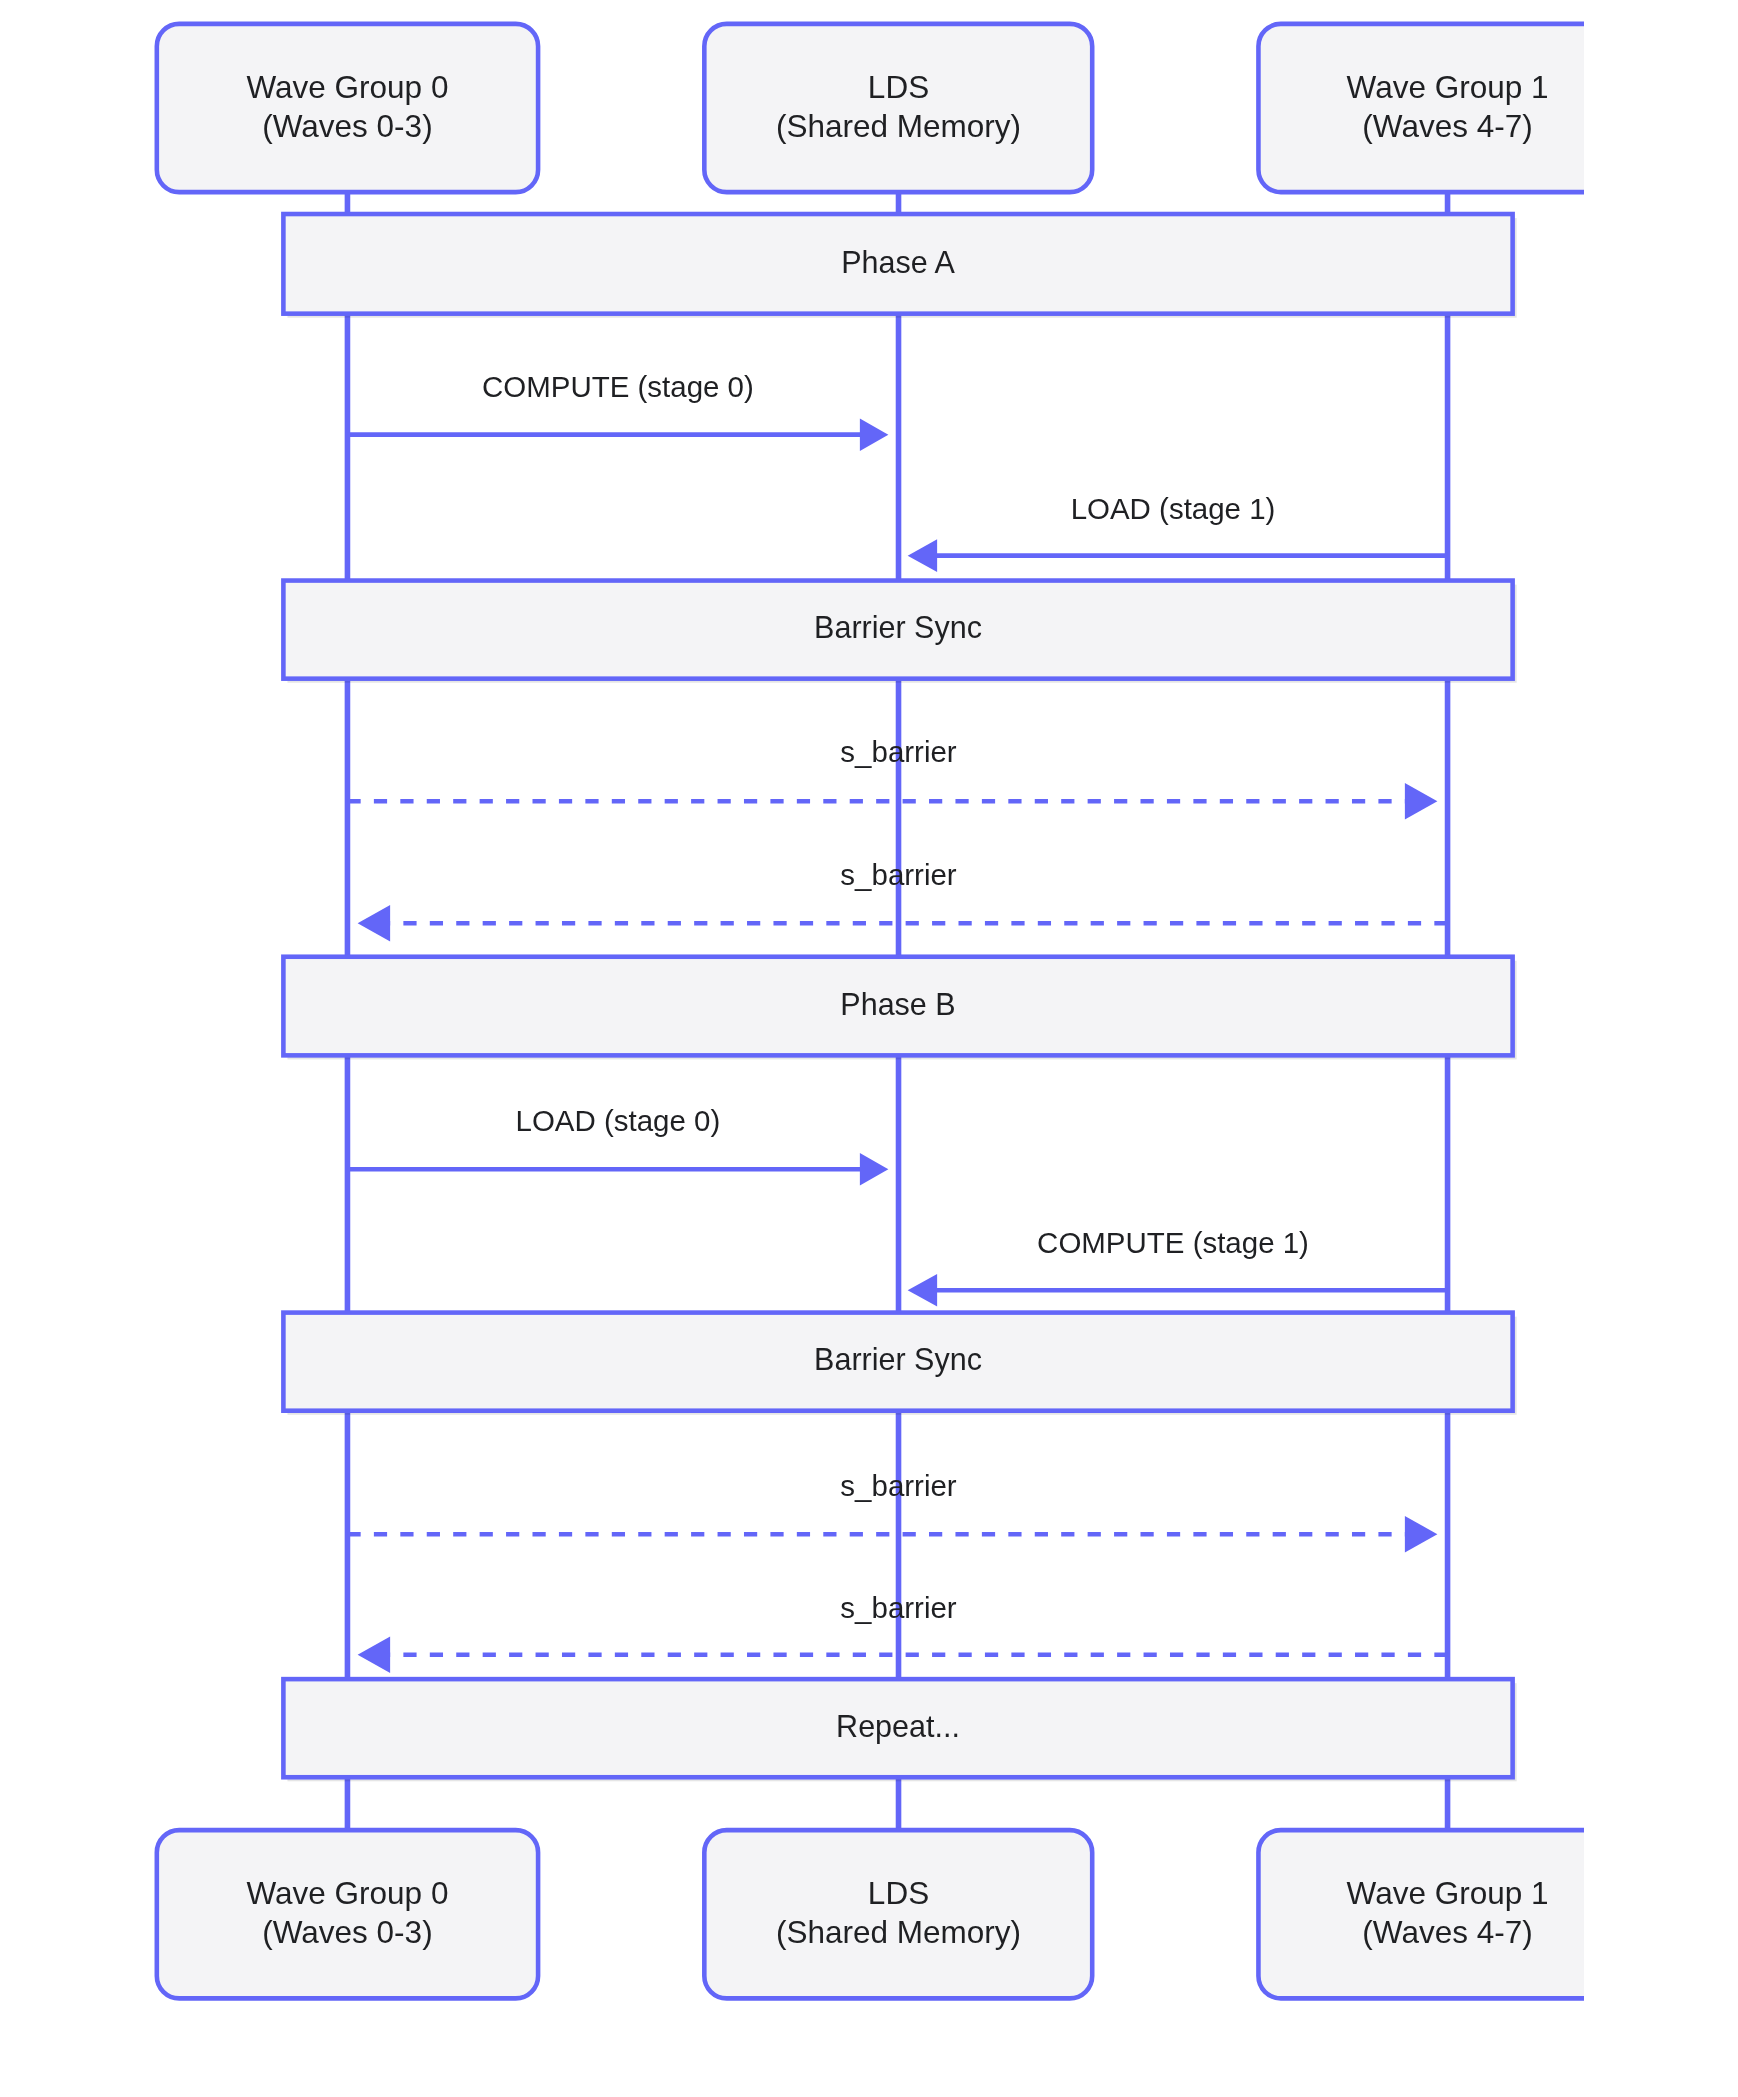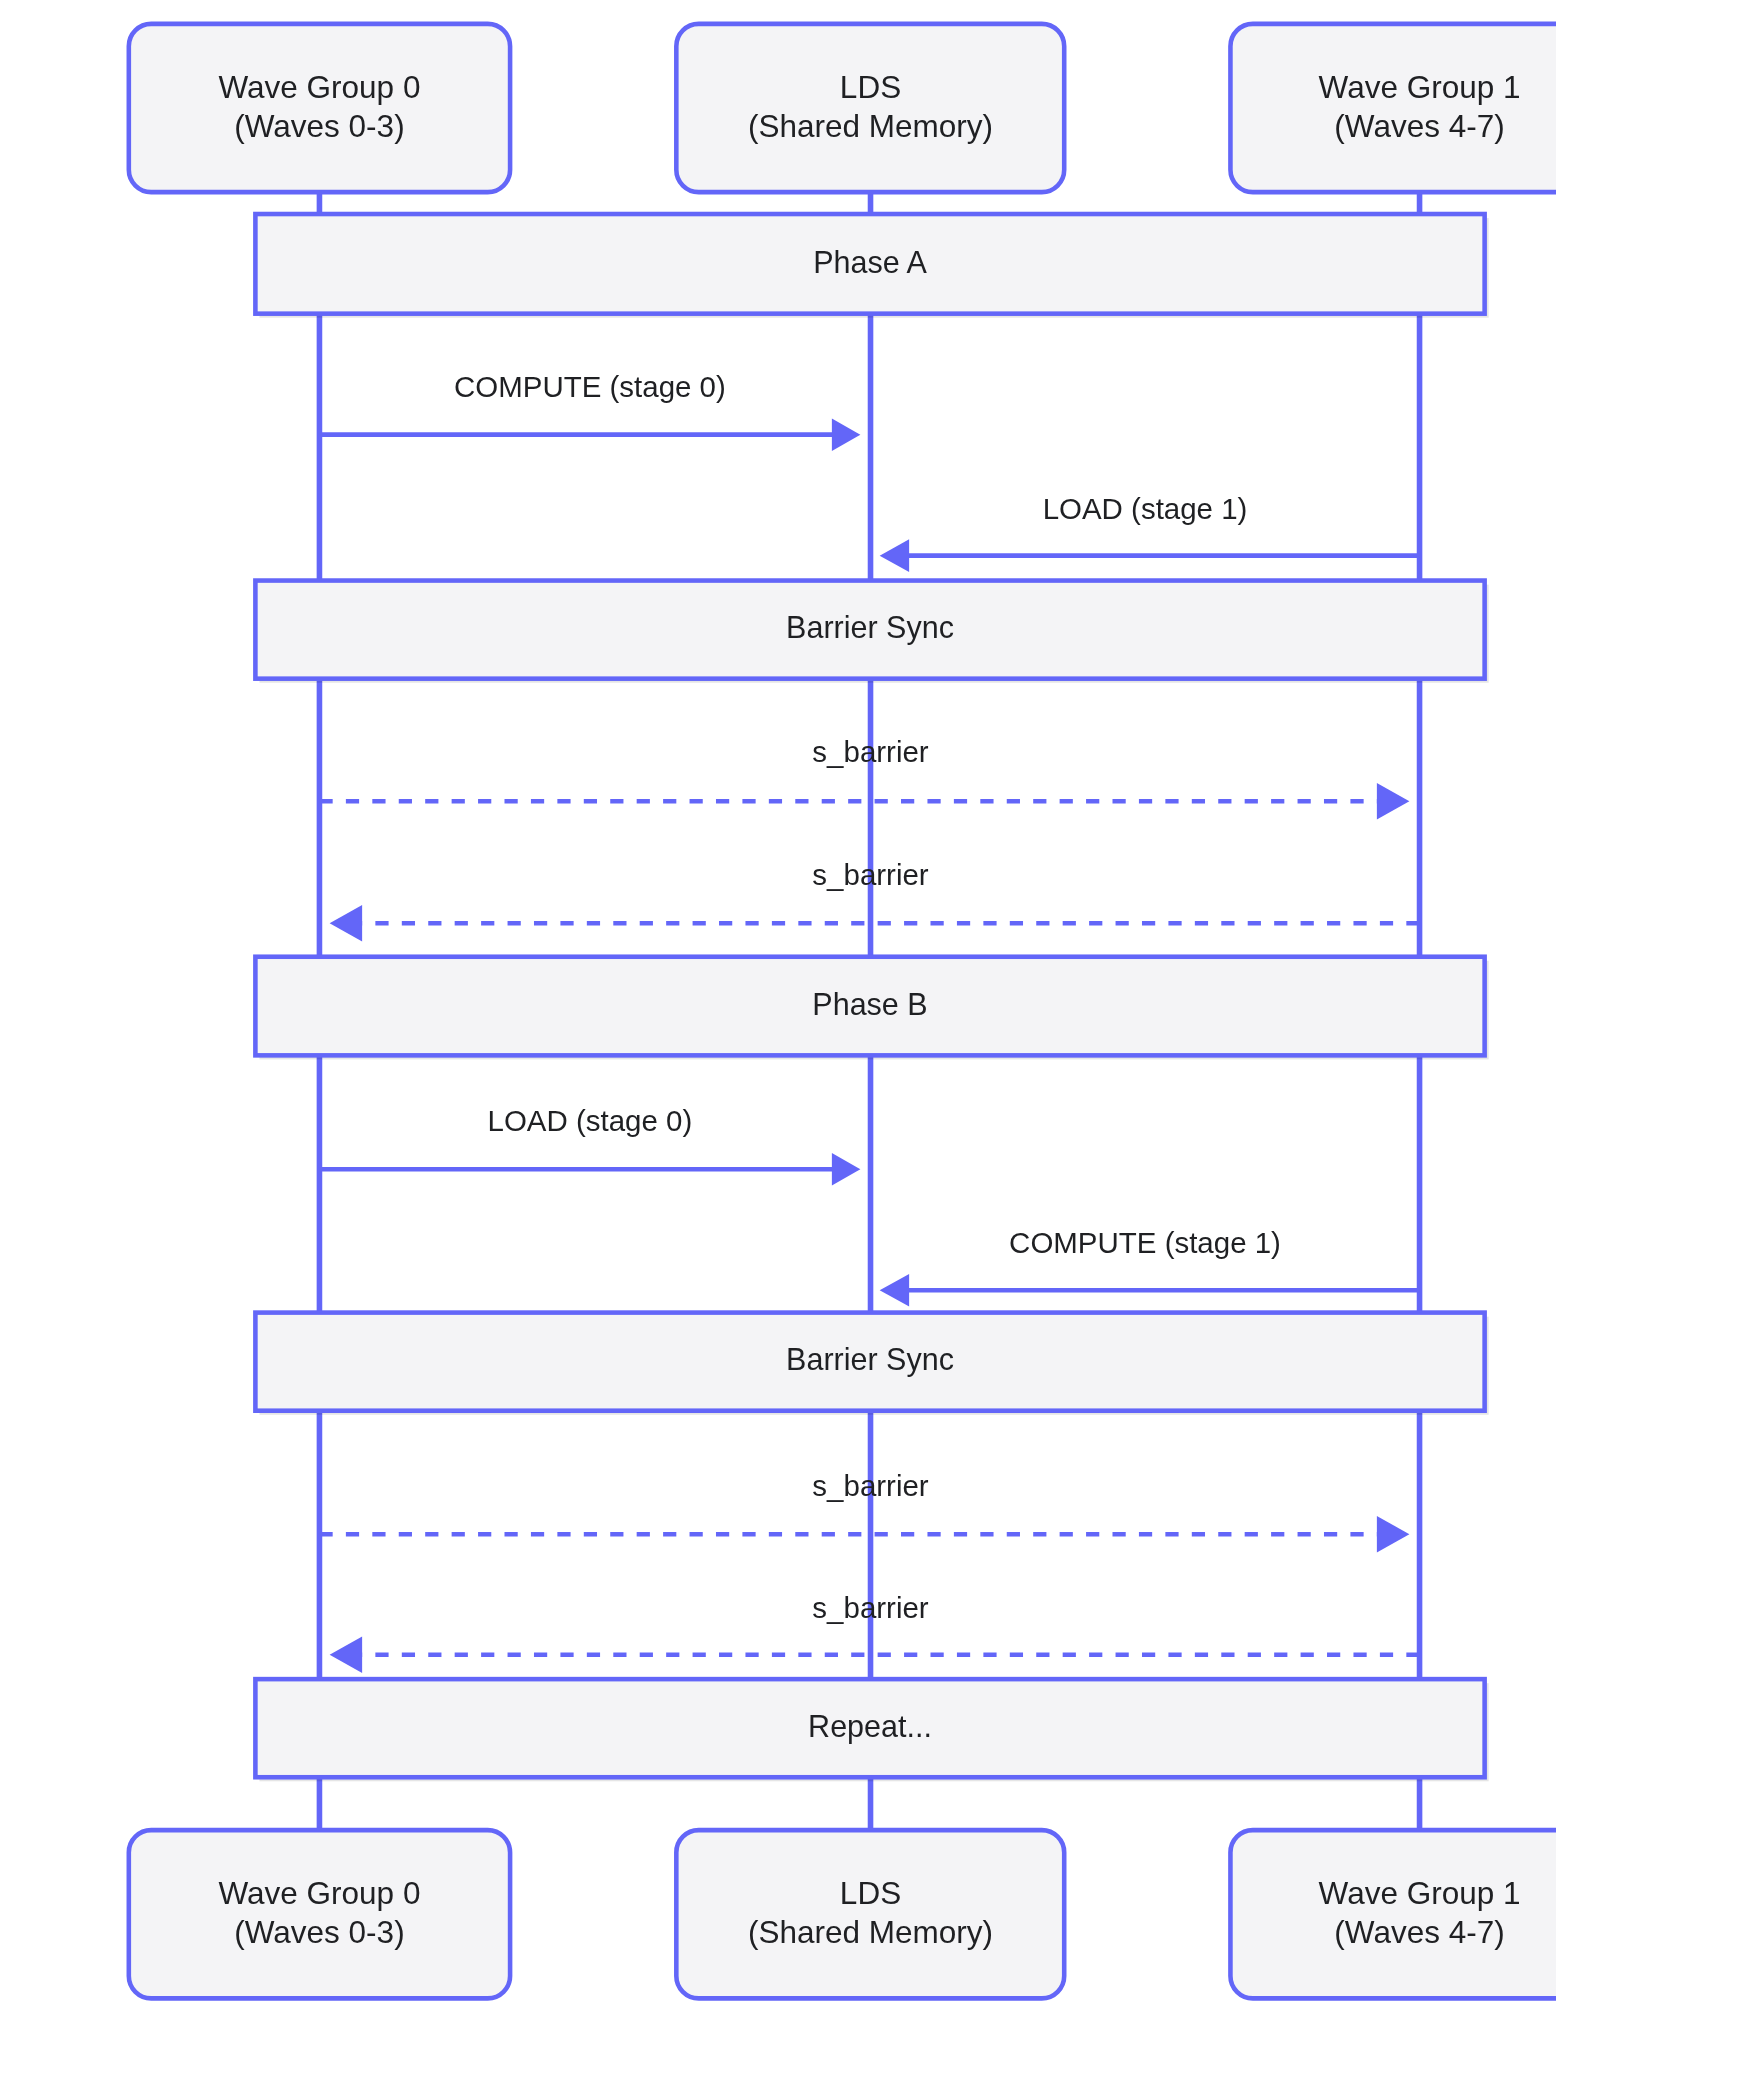--- a/index.html
+++ b/index.html
@@ -9,20 +9,21 @@
   }
   body {
     font-family: "Liberation Sans", sans-serif;
   }
   #stage {
     position: relative;
     width: 1556px;
     height: 2097px;
     background: #ffffff;
     overflow: hidden;
+    margin-left: 28px;
   }
   svg.diagram {
     position: absolute;
     top: 0;
     left: 0;
     width: 1739px;
     height: 2097px;
     display: block;
   }
   .participant-rect {

